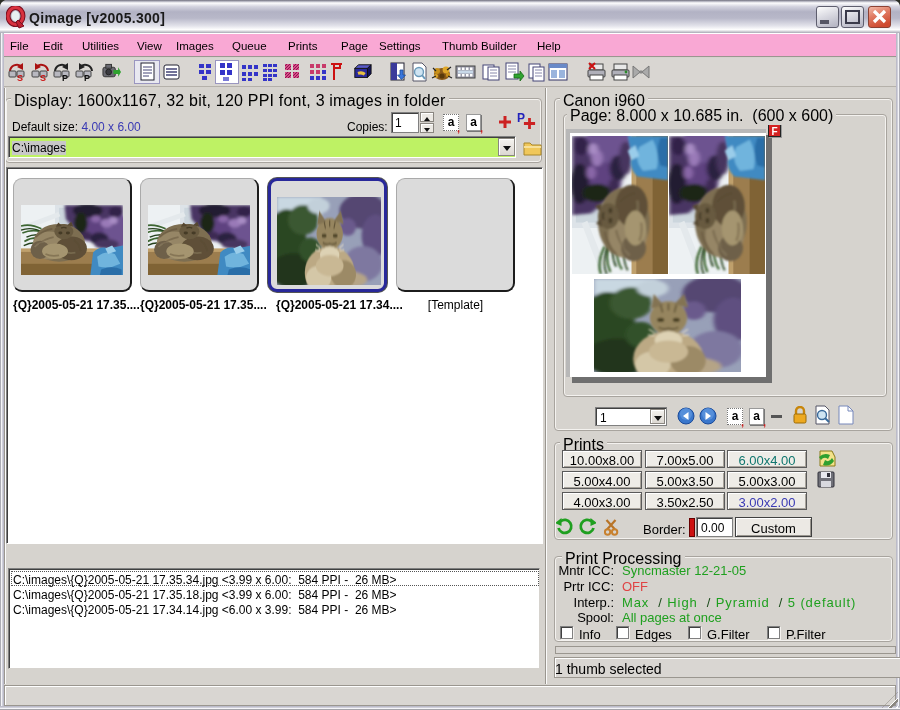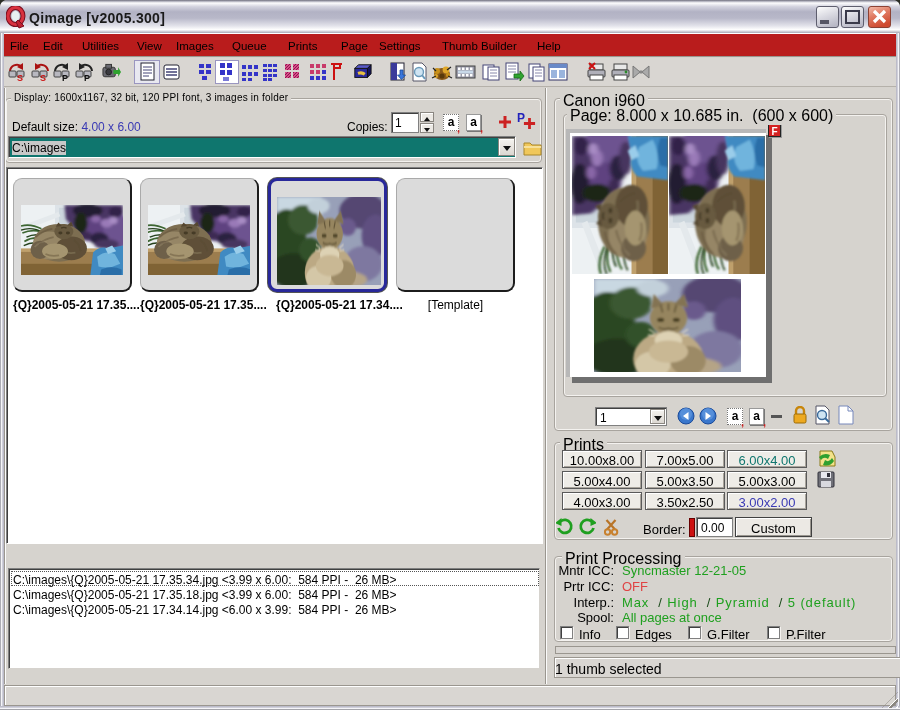--- a/index.html
+++ b/index.html
@@ -10,21 +10,21 @@
 .frR{position:absolute;right:0;top:6px;bottom:0;width:4px;background:linear-gradient(270deg,#7e7e8a,#fbfbfd,#c9c9d5,#b4b4c2);}
 .frB{position:absolute;left:0;bottom:0;right:0;height:4px;background:linear-gradient(0deg,#707078,#fbfbfd,#c9c9d5,#b4b4c2);}
 #titlebar{position:absolute;left:0;top:0;right:0;height:33px;border-radius:7px 7px 0 0;
  background:linear-gradient(180deg,#6b6b77 0,#a3a3b1 3%,#fdfdfe 9%,#d3d3df 20%,#b2b2c4 36%,#b8b8c9 55%,#e2e2ea 78%,#fefefe 90%,#a8a8b4 100%);}
 #title-text{position:absolute;left:29px;top:10px;font-size:14px;font-weight:bold;color:#1a1a1a;letter-spacing:0.3px;}
 
 .wbtn{position:absolute;top:6px;width:23px;height:22px;border-radius:3px;border:1px solid #5e5e6e;
  background:linear-gradient(160deg,#fdfdfd,#d9d9e1 45%,#b9b9c6 90%);}
 #btn-close{background:linear-gradient(160deg,#f2b9a8,#e07a62 40%,#cf4a30 85%);border-color:#8c4234;}
 
-#menubar{position:absolute;left:4px;top:33px;right:4px;height:24px;background:#b91c1c;border-bottom:1px solid #9a968f;border-top:1px solid #ffffff;}
+#menubar{position:absolute;left:4px;top:33px;right:4px;height:24px;background:#f9a8d4;border-bottom:1px solid #9a968f;border-top:1px solid #ffffff;}
 .mi{position:absolute;top:6px;font-size:11.5px;color:#000;}
 
 #toolbar{position:absolute;left:4px;top:58px;right:4px;height:29px;background:#d9d6d2;border-bottom:1px solid #b5b1aa;}
 .tbi{position:absolute;top:4px;width:19px;height:20px;}
 .tbtn{position:absolute;top:2px;height:24px;border:1px solid #9a96c0;background:#e8e8f0;}
 
 #grp-display{position:absolute;left:5px;top:98px;width:537px;height:65px;border:1px solid #a8a49e;border-radius:4px;box-shadow:inset 0 0 0 1px #f4f2ef;}
 .glabel{position:absolute;font-size:16px;color:#000;background:#d6d3ce;padding:0 3px;white-space:nowrap;}
 #thumbpanel{position:absolute;left:6px;top:167px;width:537px;height:377px;background:#ffffff;border-top:1px solid #808080;border-left:1px solid #808080;border-right:1px solid #fff;border-bottom:1px solid #fff;box-shadow:inset 1px 1px 0 #404040;}
 #grp-queue{position:absolute;left:5px;top:556px;width:538px;height:126px;}
@@ -383,37 +383,37 @@
         <circle cx="16" cy="10" r="1.4" fill="#2a8a2a"></circle>
       </svg>
   <svg class="tbi" style="left:627px;width:20px" viewBox="0 0 20 20">
         <path d="M2 4 L9 10 L2 16 Z" fill="#aaa" stroke="#777"></path>
         <path d="M18 4 L11 10 L18 16 Z" fill="#aaa" stroke="#777"></path>
         <rect x="8.5" y="8.5" width="3" height="3" fill="#888"></rect>
       </svg>
  </div>
 
  <div id="grp-display"></div>
- <div class="glabel" style="left:11px;top:92px;font-size:10px;letter-spacing:0.2px;">Display: 1600x1167, 32 bit, 120 PPI font, 3 images in folder</div>
+ <div class="glabel" style="left:11px;top:92px;font-size:16px;letter-spacing:0.2px;">Display: 1600x1167, 32 bit, 120 PPI font, 3 images in folder</div>
  <div class="t" style="left:12px;top:120px;font-size:12px;">Default size: <span style="color:#3a3ab4">4.00 x 6.00</span></div>
  <div class="t" style="left:347px;top:120px;font-size:12px;">Copies:</div>
  <div class="t" style="left:391px;top:112px;width:28px;height:21px;background:#fff;border:1px solid #808080;box-shadow:inset 1px 1px 0 #404040;font-size:12px;padding:3px 0 0 3px;">1</div>
  <div class="t spin-u" style="left:420px;top:112px;"></div>
  <div class="t spin-d" style="left:420px;top:123px;"></div>
  <div class="t" style="left:443px;top:114px;width:16px;height:17px;background:#fff;border:1px dotted #777;font-size:12px;font-weight:bold;text-align:center;">a<span style="color:#cc2222;position:absolute;right:-2px;bottom:-4px;font-size:11px;">,</span></div>
  <div class="t" style="left:466px;top:114px;width:15px;height:17px;background:#fff;border:1px solid #999;box-shadow:1px 1px 0 #777;font-size:12px;font-weight:bold;text-align:center;">a<span style="color:#cc2222;position:absolute;right:-3px;bottom:-4px;font-size:11px;">,</span></div>
  <svg class="t" style="left:498px;top:114px" width="14" height="16" viewBox="0 0 14 16">
       <path d="M5.5 2 L8.5 2 L8.5 6.5 L13 6.5 L13 9.5 L8.5 9.5 L8.5 14 L5.5 14 L5.5 9.5 L1 9.5 L1 6.5 L5.5 6.5 Z" fill="#cc2222"></path>
     </svg>
  <div class="t" style="left:517px;top:111px;font-size:12px;font-weight:bold;color:#2222bb;">P</div>
  <svg class="t" style="left:523px;top:116px" width="13" height="15" viewBox="0 0 14 16">
       <path d="M5.5 2 L8.5 2 L8.5 6.5 L13 6.5 L13 9.5 L8.5 9.5 L8.5 14 L5.5 14 L5.5 9.5 L1 9.5 L1 6.5 L5.5 6.5 Z" fill="#cc2222"></path>
     </svg>
 
- <div class="t" id="combo" style="left:8px;top:136px;width:508px;height:22px;background:#0f766e;border-top:1px solid #808080;border-left:1px solid #808080;border-right:1px solid #fff;border-bottom:1px solid #fff;box-shadow:inset 1px 1px 0 #404040;text-decoration:underline;">
+ <div class="t" id="combo" style="left:8px;top:136px;width:508px;height:22px;background:#bef264;border-top:1px solid #808080;border-left:1px solid #808080;border-right:1px solid #fff;border-bottom:1px solid #fff;box-shadow:inset 1px 1px 0 #404040;text-decoration:underline;">
    <span style="position:absolute;left:3px;top:4px;font-size:12px;background:#c8c8c8;">C:\images</span>
  </div>
  <div class="t combo-btn" style="left:498px;top:138px;width:17px;height:18px;"></div>
  <svg class="t" style="left:523px;top:139px" width="19" height="17" viewBox="0 0 19 17">
    <path d="M1 4 L7 4 L9 6 L18 6 L18 16 L1 16 Z" fill="#f0c75a" stroke="#a8862a"></path>
    <path d="M1 8 L18 8" stroke="#f7e09a" stroke-width="2"></path>
  </svg>
 
  <div id="thumbpanel"></div>
  <div class="card" style="left:13px;">

